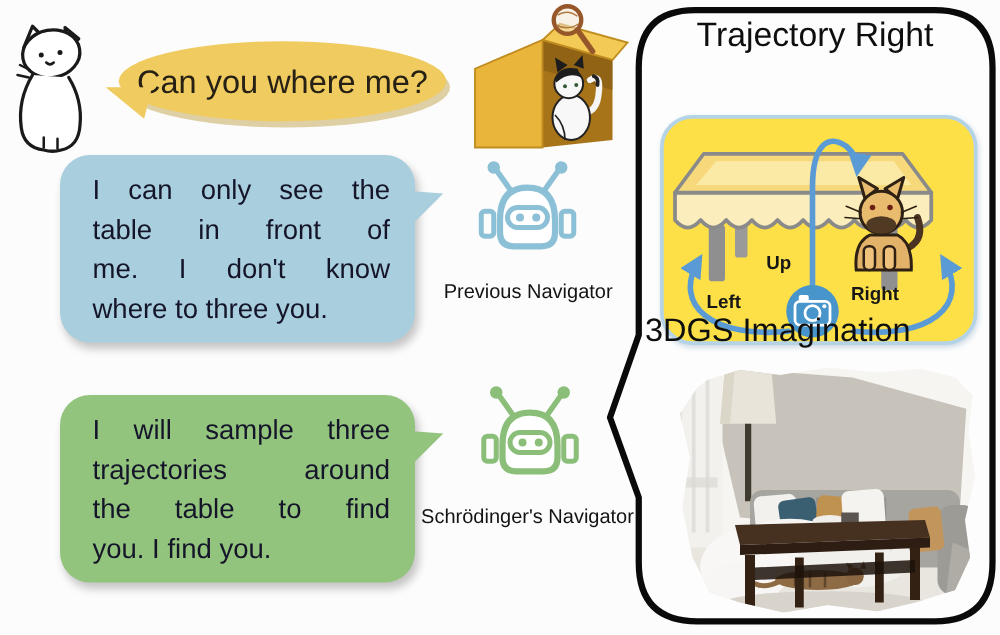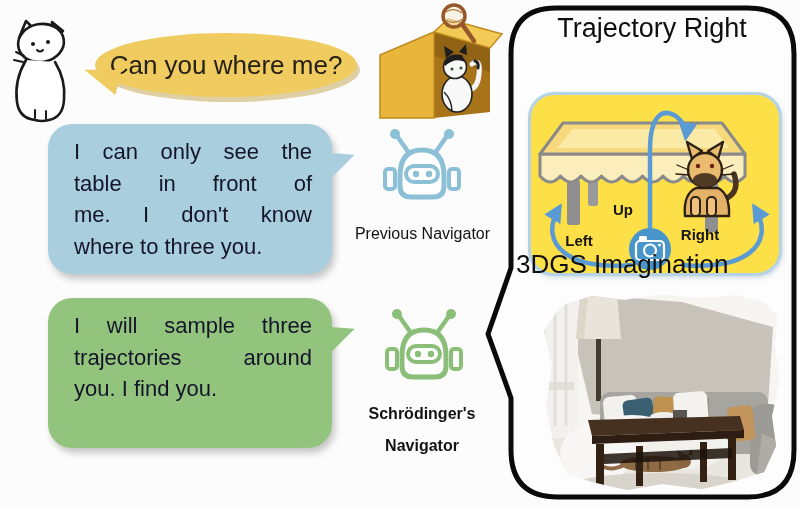--- a/index.html
+++ b/index.html
@@ -20,32 +20,32 @@
     border-right:36px solid #f0cb5f;transform:rotate(14deg);
   }
   .reply{
     width:284px;height:150px;box-sizing:border-box;border-radius:24px;
     padding:12px 20px 10px 26px;font-size:22px;line-height:31.5px;color:#15152a;
     box-shadow:3px 5px 7px rgba(0,0,0,.22);
   }
   .reply .ln{text-align:justify;text-align-last:justify;}
   .reply .ln:last-child{text-align-last:left;}
   .prev-reply{left:48px;top:124px;background:#a9cede;}
-  .schrod-reply{left:48px;top:298px;background:#93c47d;}
+  .schrod-reply{left:48px;top:316px;background:#93c47d;}
   .tail-right{
     right:-24px;width:0;height:0;
     border-top:7px solid transparent;border-bottom:24px solid transparent;
     transform:rotate(-8deg);
   }
   .prev-reply .tail-right{top:26px;border-left:32px solid #a9cede;}
   .schrod-reply .tail-right{top:26px;border-left:32px solid #93c47d;}
   
   .nav-label{text-align:center;font-size:16px;line-height:32px;color:#131313;}
   .prev-label{left:340px;top:218px;width:165px;}
-  .schrod-label{left:334px;top:398px;width:176px;font-weight:bold;}
+  .schrod-label{left:334px;top:398px;width:176px;}
   
   .panel-title{left:516px;top:13px;width:272px;text-align:center;font-size:27px;color:#0e0e0e;}
   .imag-label{left:516px;top:249px;width:272px;text-align:left;font-size:26px;color:#0e0e0e;}
   .diagram-box{
     left:528px;top:56px;width:254px;height:184px;box-sizing:border-box;
     border:3px solid #b5d3e7;border-radius:26px;background:#fde047;
     box-shadow:1px 2px 4px rgba(110,145,180,.30);
     margin-top:36px;
   }
   .diagram-box svg{display:block;width:248px;height:178px;}
@@ -132,20 +132,21 @@
     <rect x="34" y="40" width="32" height="16" rx="8" fill="#ffffff" stroke="#8cc0d6" stroke-width="4"></rect>
     <circle cx="44" cy="48" r="3.2" fill="#8cc0d6"></circle>
     <circle cx="57" cy="48" r="3.2" fill="#8cc0d6"></circle>
   </svg>
   <div class="abs nav-label prev-label">Previous Navigator</div>
 
   <div class="abs reply schrod-reply">
     <div class="abs tail-right"></div>
     <div class="ln">I will sample three</div>
     <div class="ln">trajectories around</div>
+    <div class="ln">the table to find</div>
     <div class="ln">you. I find you.</div>
   </div>
 
   <svg class="abs" style="left:374px;top:306px" width="100" height="90" viewBox="0 0 100 90">
     <g stroke="#8bbf79" fill="none" stroke-width="4.5" stroke-linecap="round">
       <line x1="37" y1="27" x2="25" y2="10"></line>
       <line x1="63" y1="27" x2="75" y2="10"></line>
     </g>
     <circle cx="23" cy="8" r="5" fill="#8bbf79"></circle>
     <circle cx="77" cy="8" r="5" fill="#8bbf79"></circle>

